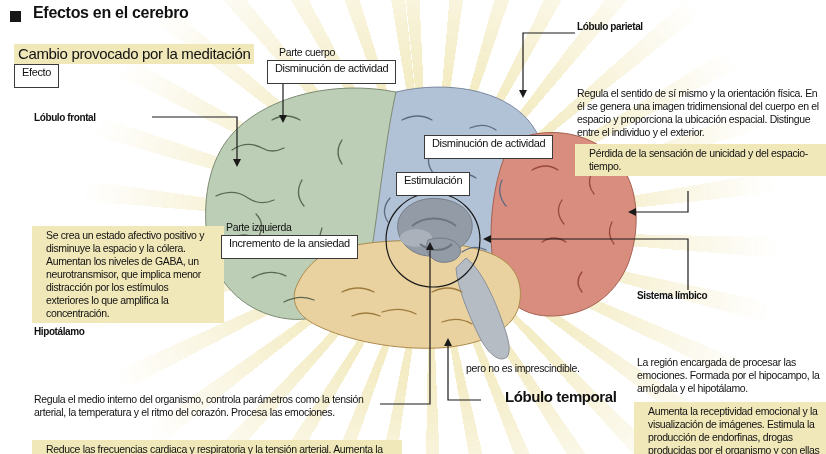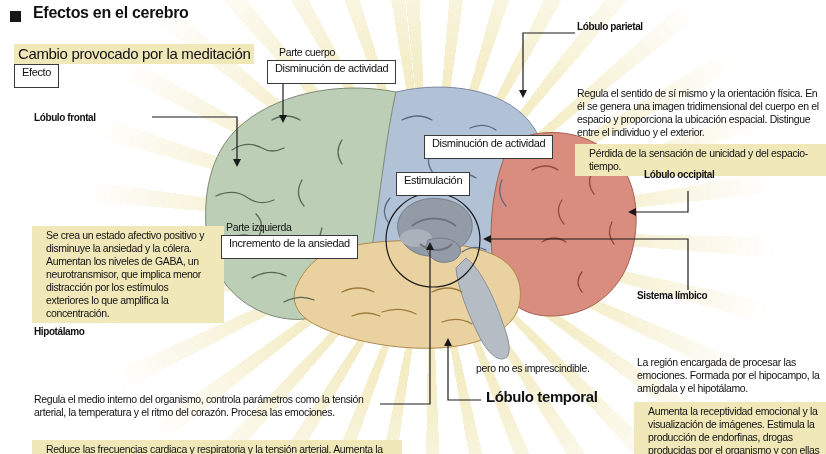--- a/index.html
+++ b/index.html
@@ -119,38 +119,37 @@
 
   <div class="abs title">
     <span class="sq"></span>
     <span>Efectos en el cerebro</span>
   </div>
 
   <div class="abs hl legend-hl" style="left:14px;top:44px">Cambio provocado por la meditación</div>
   <div class="abs white-box" style="left:14px;top:64px">Efecto</div>
 
   <div class="abs heading" style="left:34px;top:112px">Lóbulo frontal</div>
-  <div class="abs body-text effect-box" style="left:32px;top:178px;width:164px">Se crea un estado afectivo positivo y disminuye la ansiedad y la cólera. Aumentan los niveles de GABA, un neurotransmisor, que implica menor distracción por los estímulos exteriores lo que amplifica la concentración.</div>
+  <div class="abs body-text effect-box" style="left:32px;top:178px;width:164px">Se crea un estado afectivo positivo y disminuye la espacio y la cólera. Aumentan los niveles de GABA, un neurotransmisor, que implica menor distracción por los estímulos exteriores lo que amplifica la concentración.</div>
 
   <div class="abs heading" style="left:34px;top:326px">Hipotálamo</div>
   <div class="abs body-text" style="left:34px;top:345px;width:345px">Regula el medio interno del organismo, controla parámetros como la tensión arterial, la temperatura y el ritmo del corazón. Procesa las emociones.</div>
   <div class="abs body-text effect-box" style="left:32px;top:392px;width:342px">Reduce las frecuencias cardiaca y respiratoria y la tensión arterial. Aumenta la producción de serotonina, un neurotransmisor cuyo déficit está asociado a la depresión.</div>
 
   <div class="abs heading" style="left:577px;top:21px">Lóbulo parietal</div>
   <div class="abs body-text" style="left:577px;top:39px;width:249px">Regula el sentido de sí mismo y la orientación física. En él se genera una imagen tridimensional del cuerpo en el espacio y proporciona la ubicación espacial. Distingue entre el individuo y el exterior.</div>
   <div class="abs body-text effect-box" style="left:575px;top:96px;width:240px">Pérdida de la sensación de unicidad y del espacio-tiempo.</div>
 
-  <div class="abs heading" style="left:644px;top:169px">Lóbulo occipital</div>
 
   <div class="abs heading" style="left:637px;top:290px">Sistema límbico</div>
   <div class="abs body-text effect-box" style="left:634px;top:354px;width:182px">Aumenta la receptividad emocional y la visualización de imágenes. Estimula la producción de endorfinas, drogas producidas por el organismo y con ellas se reduce el miedo, se produce sensación de felicidad y euforia.</div>
   <div class="abs body-text" style="left:637px;top:308px;width:188px">La región encargada de procesar las emociones. Formada por el hipocampo, la amígdala y el hipotálamo.</div>
 
-  <div class="abs small-label" style="left:476px;top:362px">pero no es imprescindible.</div>
-  <div class="abs heading" style="left:486px;top:388px;font-size:15px">Lóbulo temporal</div>
+  <div class="abs small-label" style="left:466px;top:362px">pero no es imprescindible.</div>
+  <div class="abs heading" style="left:505px;top:388px;font-size:15px">Lóbulo temporal</div>
 
   <div class="abs small-label" style="left:279px;top:46px">Parte cuerpo</div>
   <div class="abs white-box" style="left:267px;top:60px">Disminución de actividad</div>
 
   <div class="abs white-box" style="left:424px;top:135px">Disminución de actividad</div>
 
   <div class="abs white-box" style="left:396px;top:172px">Estimulación</div>
 
   <div class="abs small-label" style="left:226px;top:221px">Parte izquierda</div>
   <div class="abs white-box" style="left:221px;top:235px">Incremento de la ansiedad</div>

